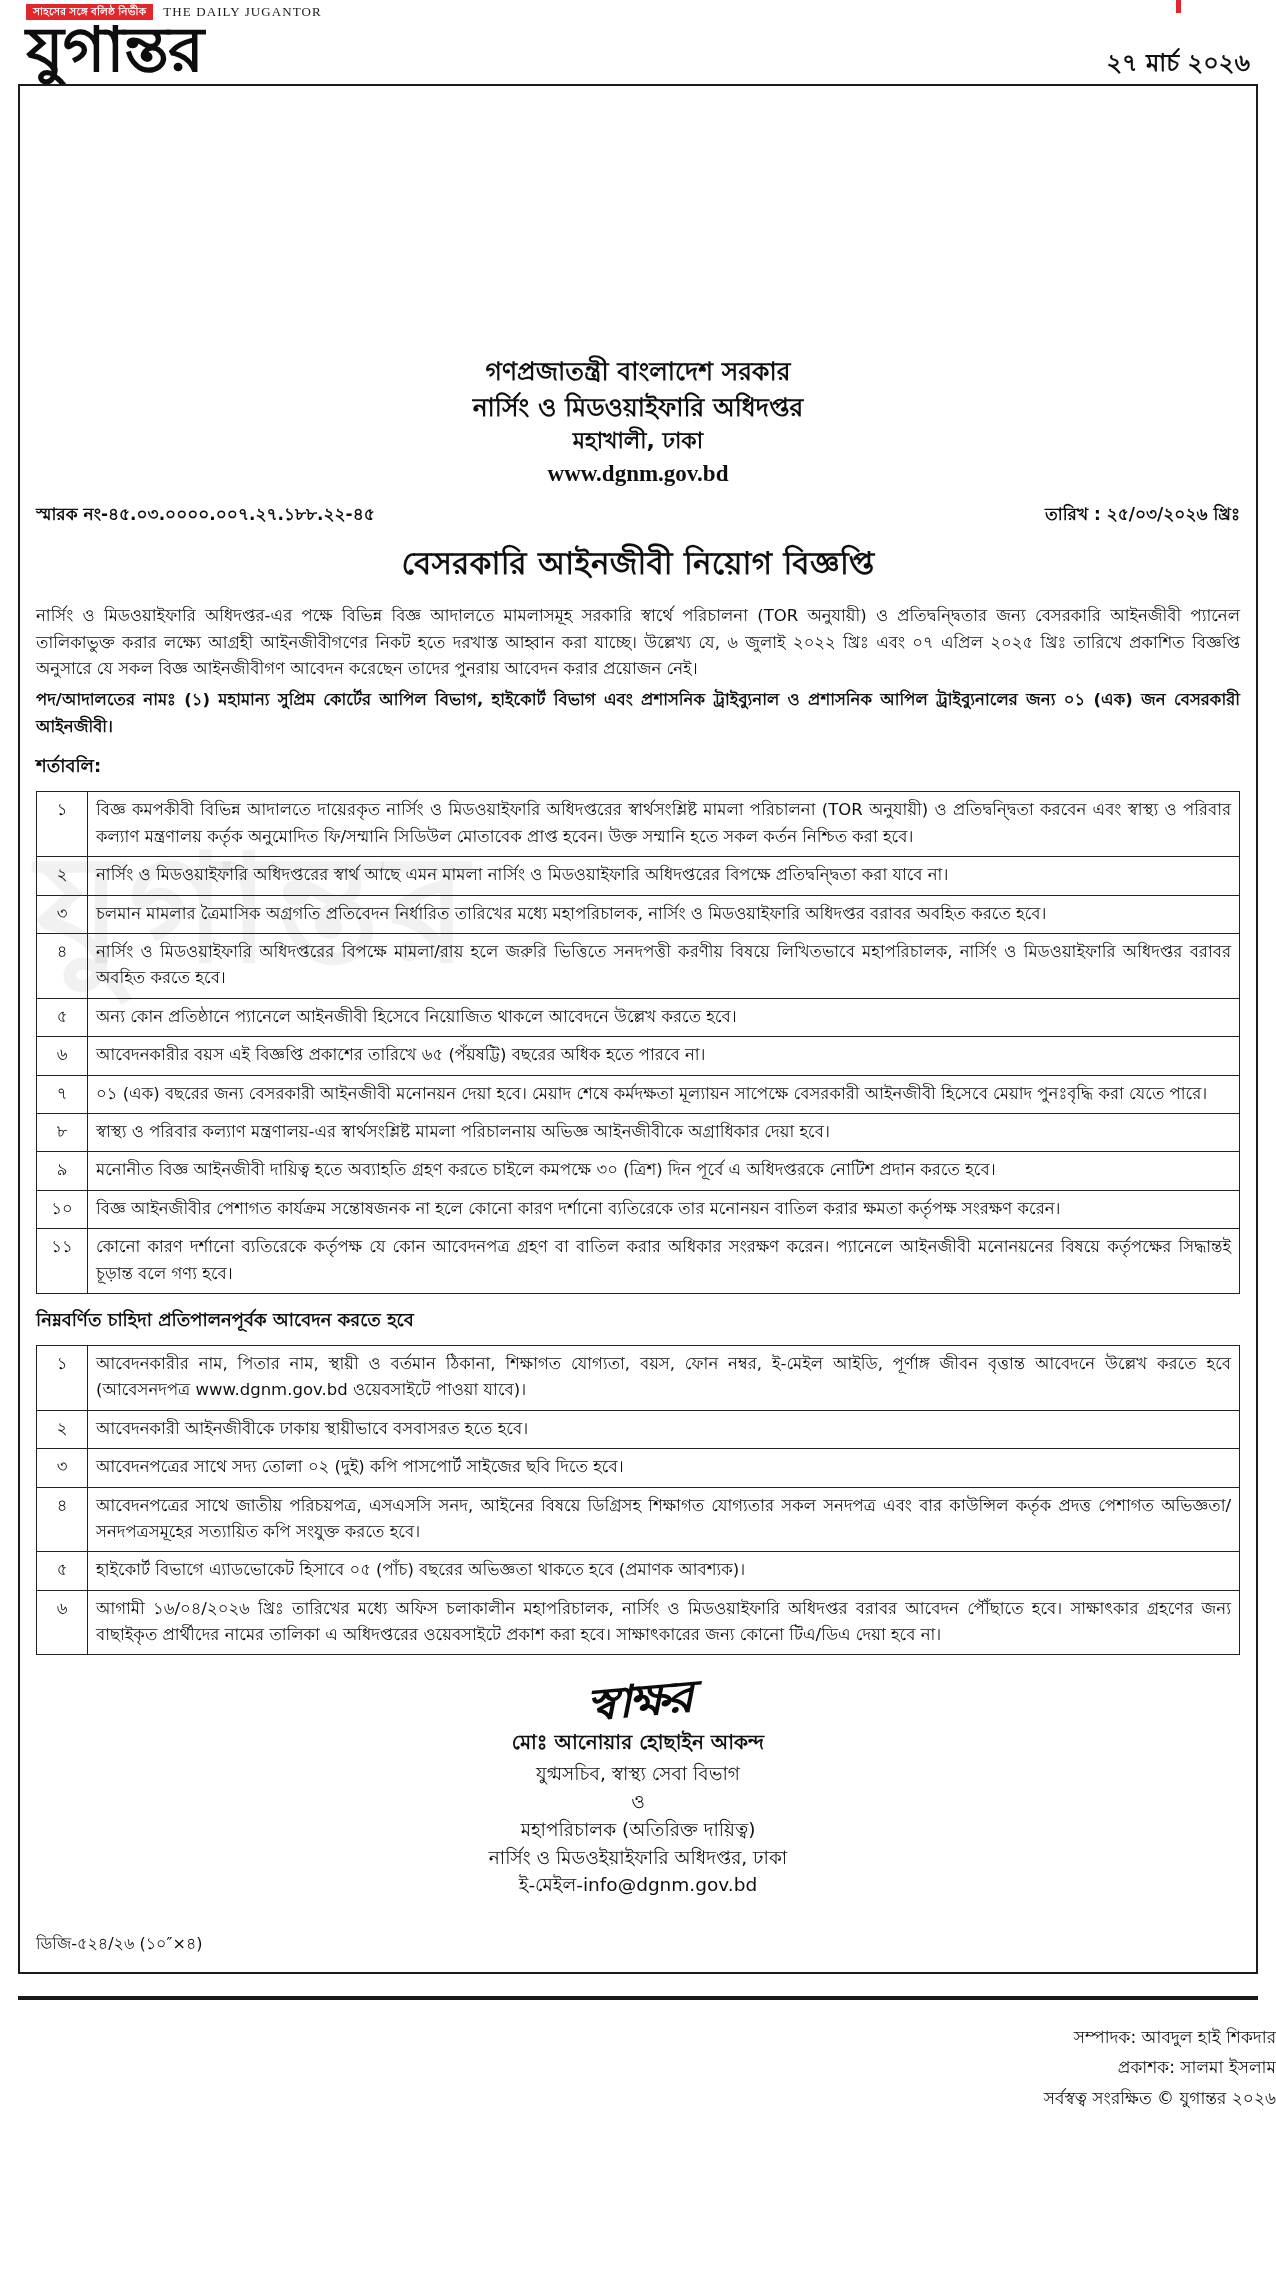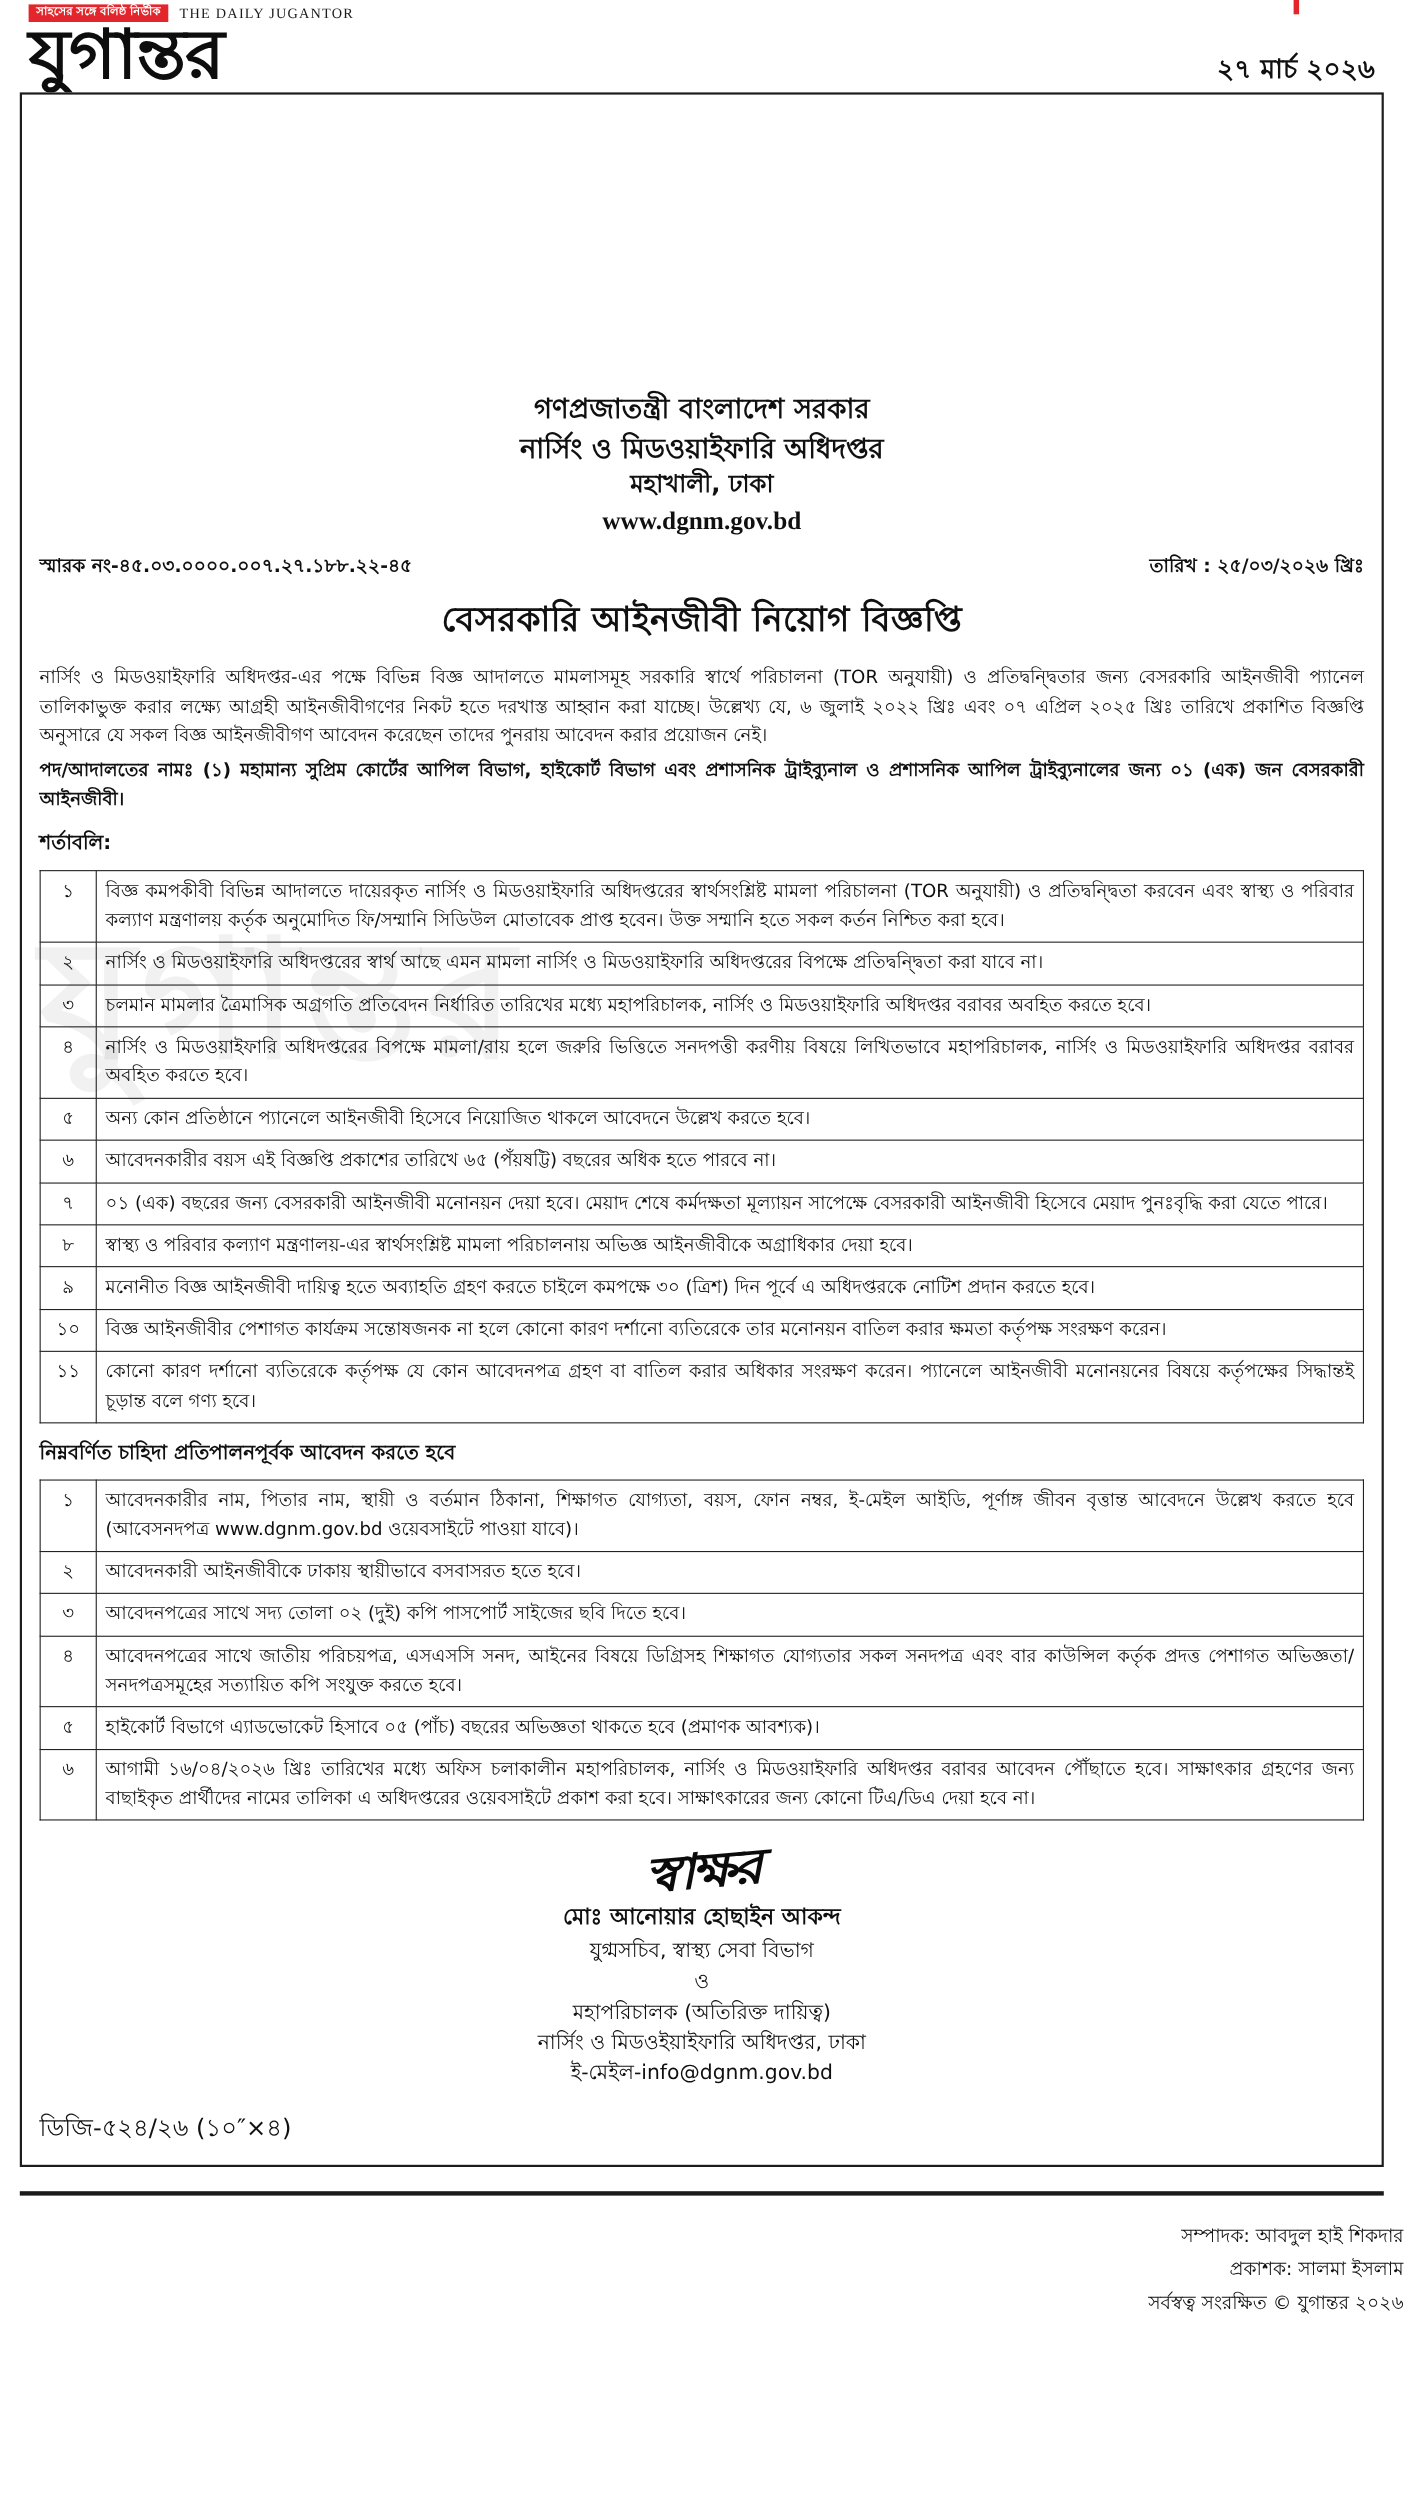--- a/index.html
+++ b/index.html
@@ -203,22 +203,22 @@
   .sig-line {
     font-size: 18.5px;
     line-height: 1.5;
   }
   .sig-email {
     font-size: 18.5px;
     line-height: 1.5;
   }
 
   .dg-ref {
-    font-size: 22px;
-    margin-top: 18px;
+    font-size: 16px;
+    margin-top: 32px;
     font-family: "DejaVu Sans", "Liberation Sans", sans-serif;
   }
 
   
   .footer-rule {
     height: 4px;
     background: #1a1a1a;
     margin: 22px 18px 0 18px;
   }
   .footer {

